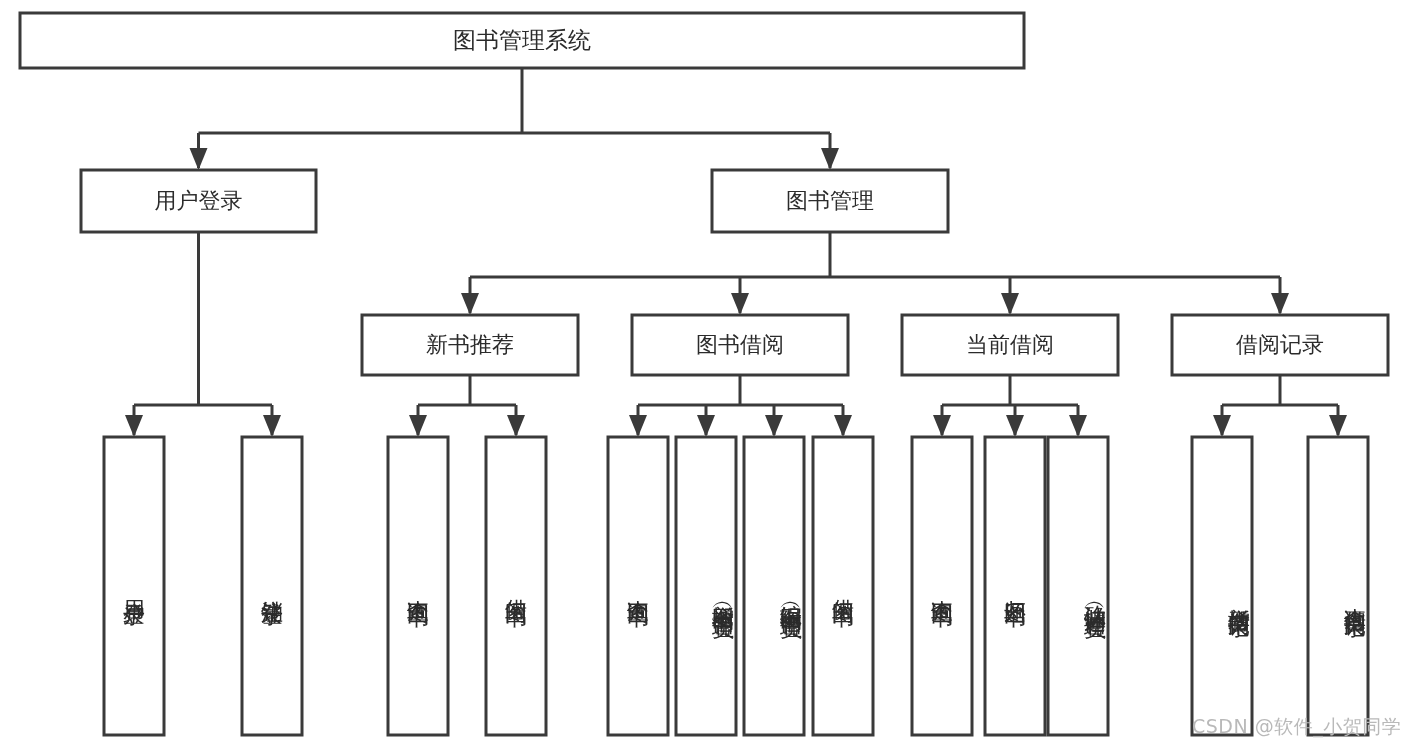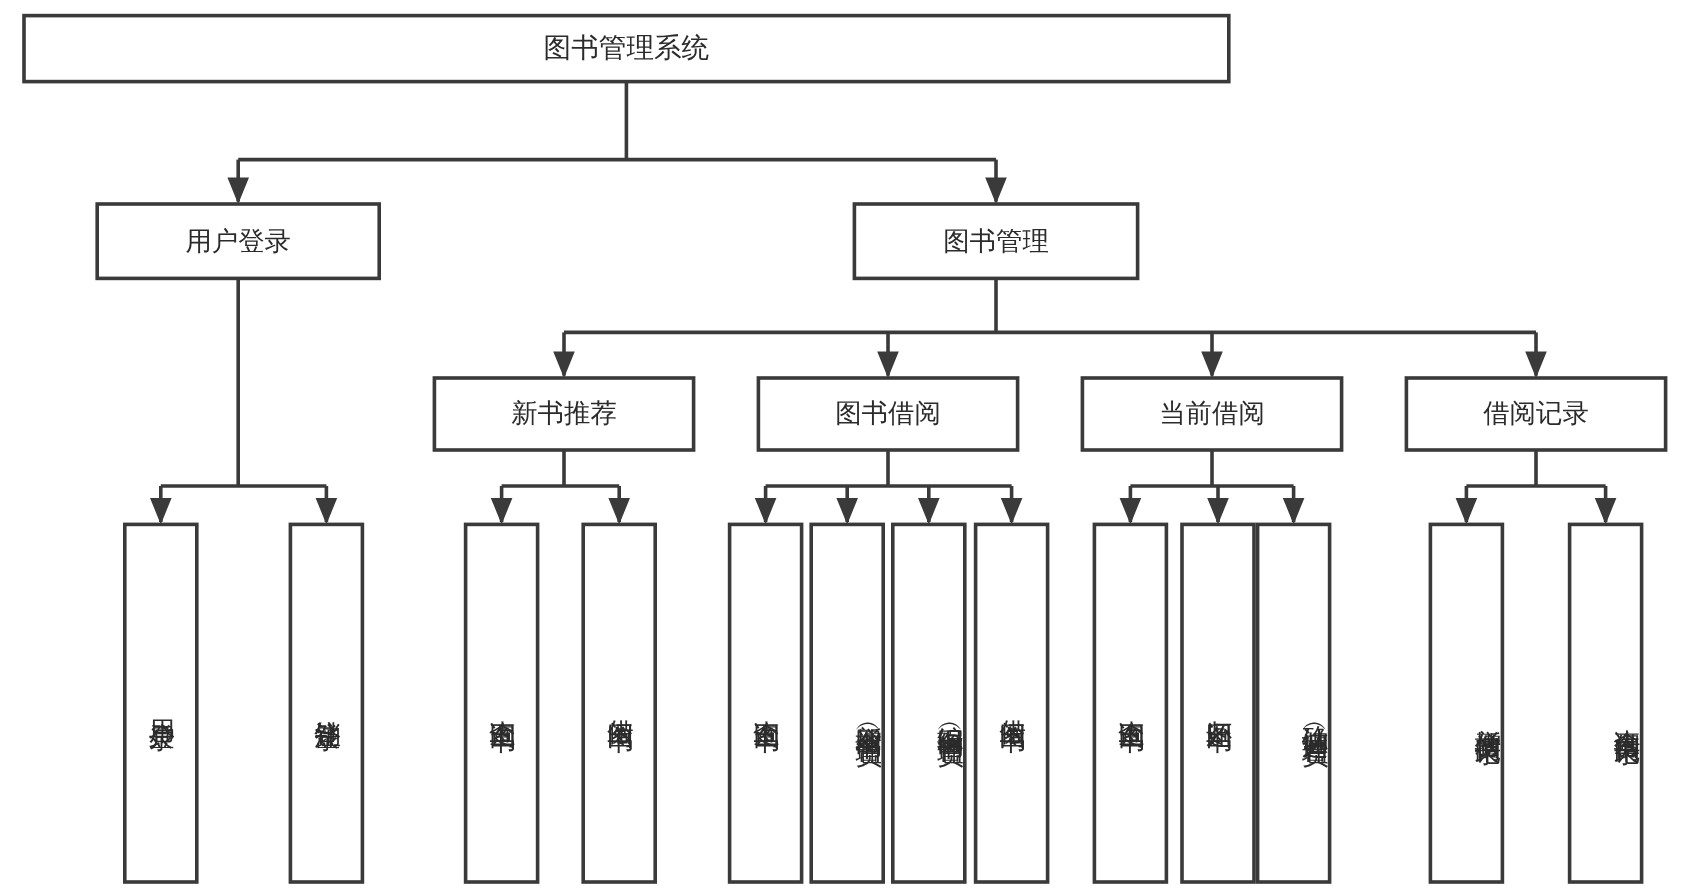--- a/index.html
+++ b/index.html
@@ -196,14 +196,15 @@
       <div class="leaf-label" style="left: 676px; top: 447px; width: 60px; height: 298px;">新增图书（管理员）</div>
       <div class="leaf-label" style="left: 744px; top: 447px; width: 60px; height: 298px;">编辑图书（管理员）</div>
       <div class="leaf-label mid" style="left: 813px; top: 437px; width: 60px; height: 298px;">借阅图书</div>
       <div class="leaf-label mid" style="left: 912px; top: 437px; width: 60px; height: 298px;">查询图书</div>
       <div class="leaf-label mid" style="left: 985px; top: 437px; width: 60px; height: 298px;">归还图书</div>
       <div class="leaf-label" style="left: 1048px; top: 447px; width: 60px; height: 298px;">确认归还（管理员）</div>
       <div class="leaf-label" style="left: 1192px; top: 447px; width: 60px; height: 298px;">新增借阅记录</div>
       <div class="leaf-label" style="left: 1308px; top: 447px; width: 60px; height: 298px;">查询借阅记录</div>
     </div>
 
+  <div class="watermark" style="left: 1192px; top: 714px;">CSDN @软件_小贺同学</div>
 
 </div>
 
 </body></html>

